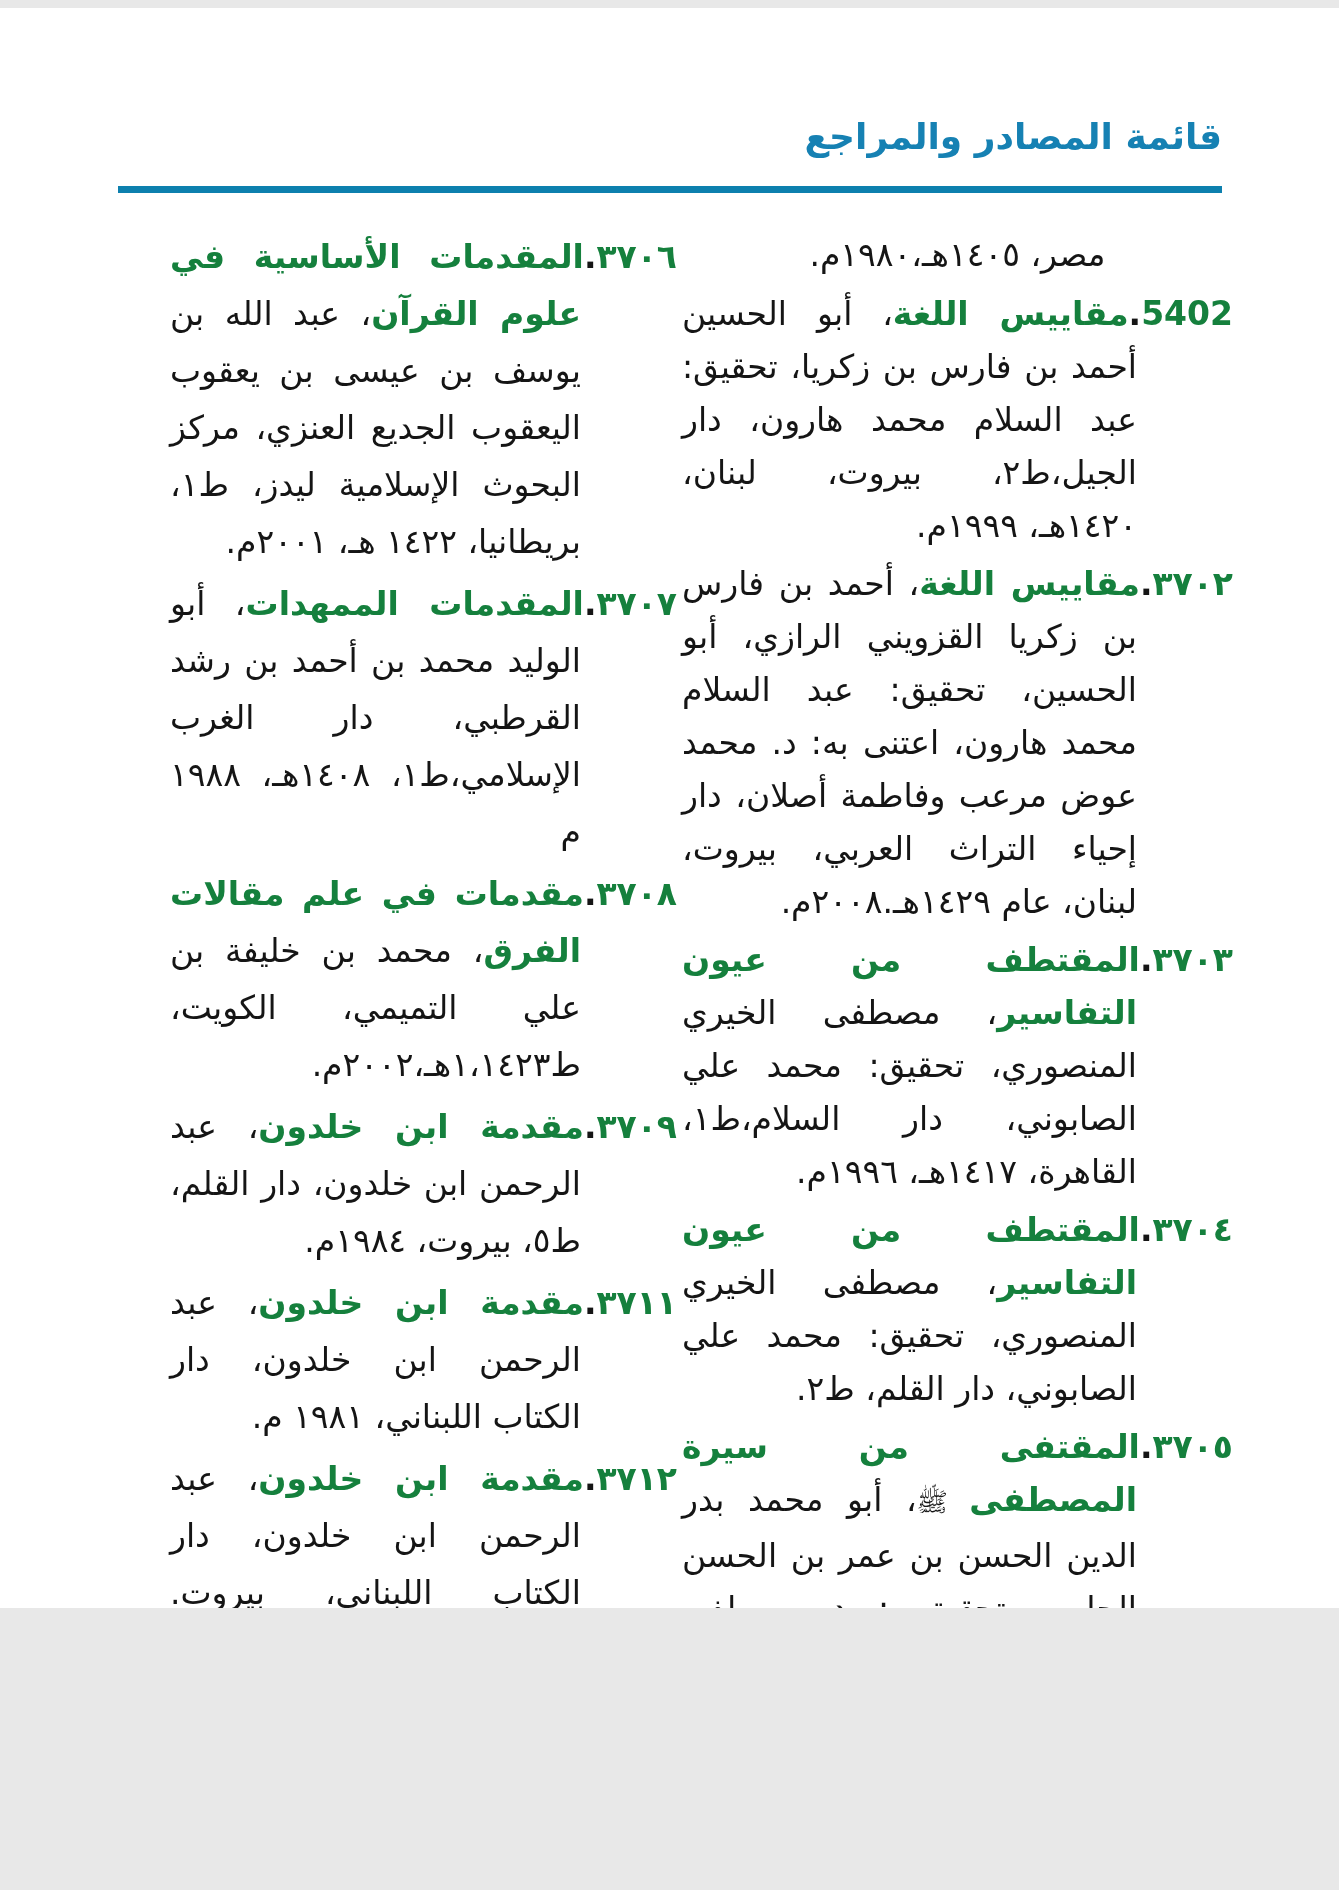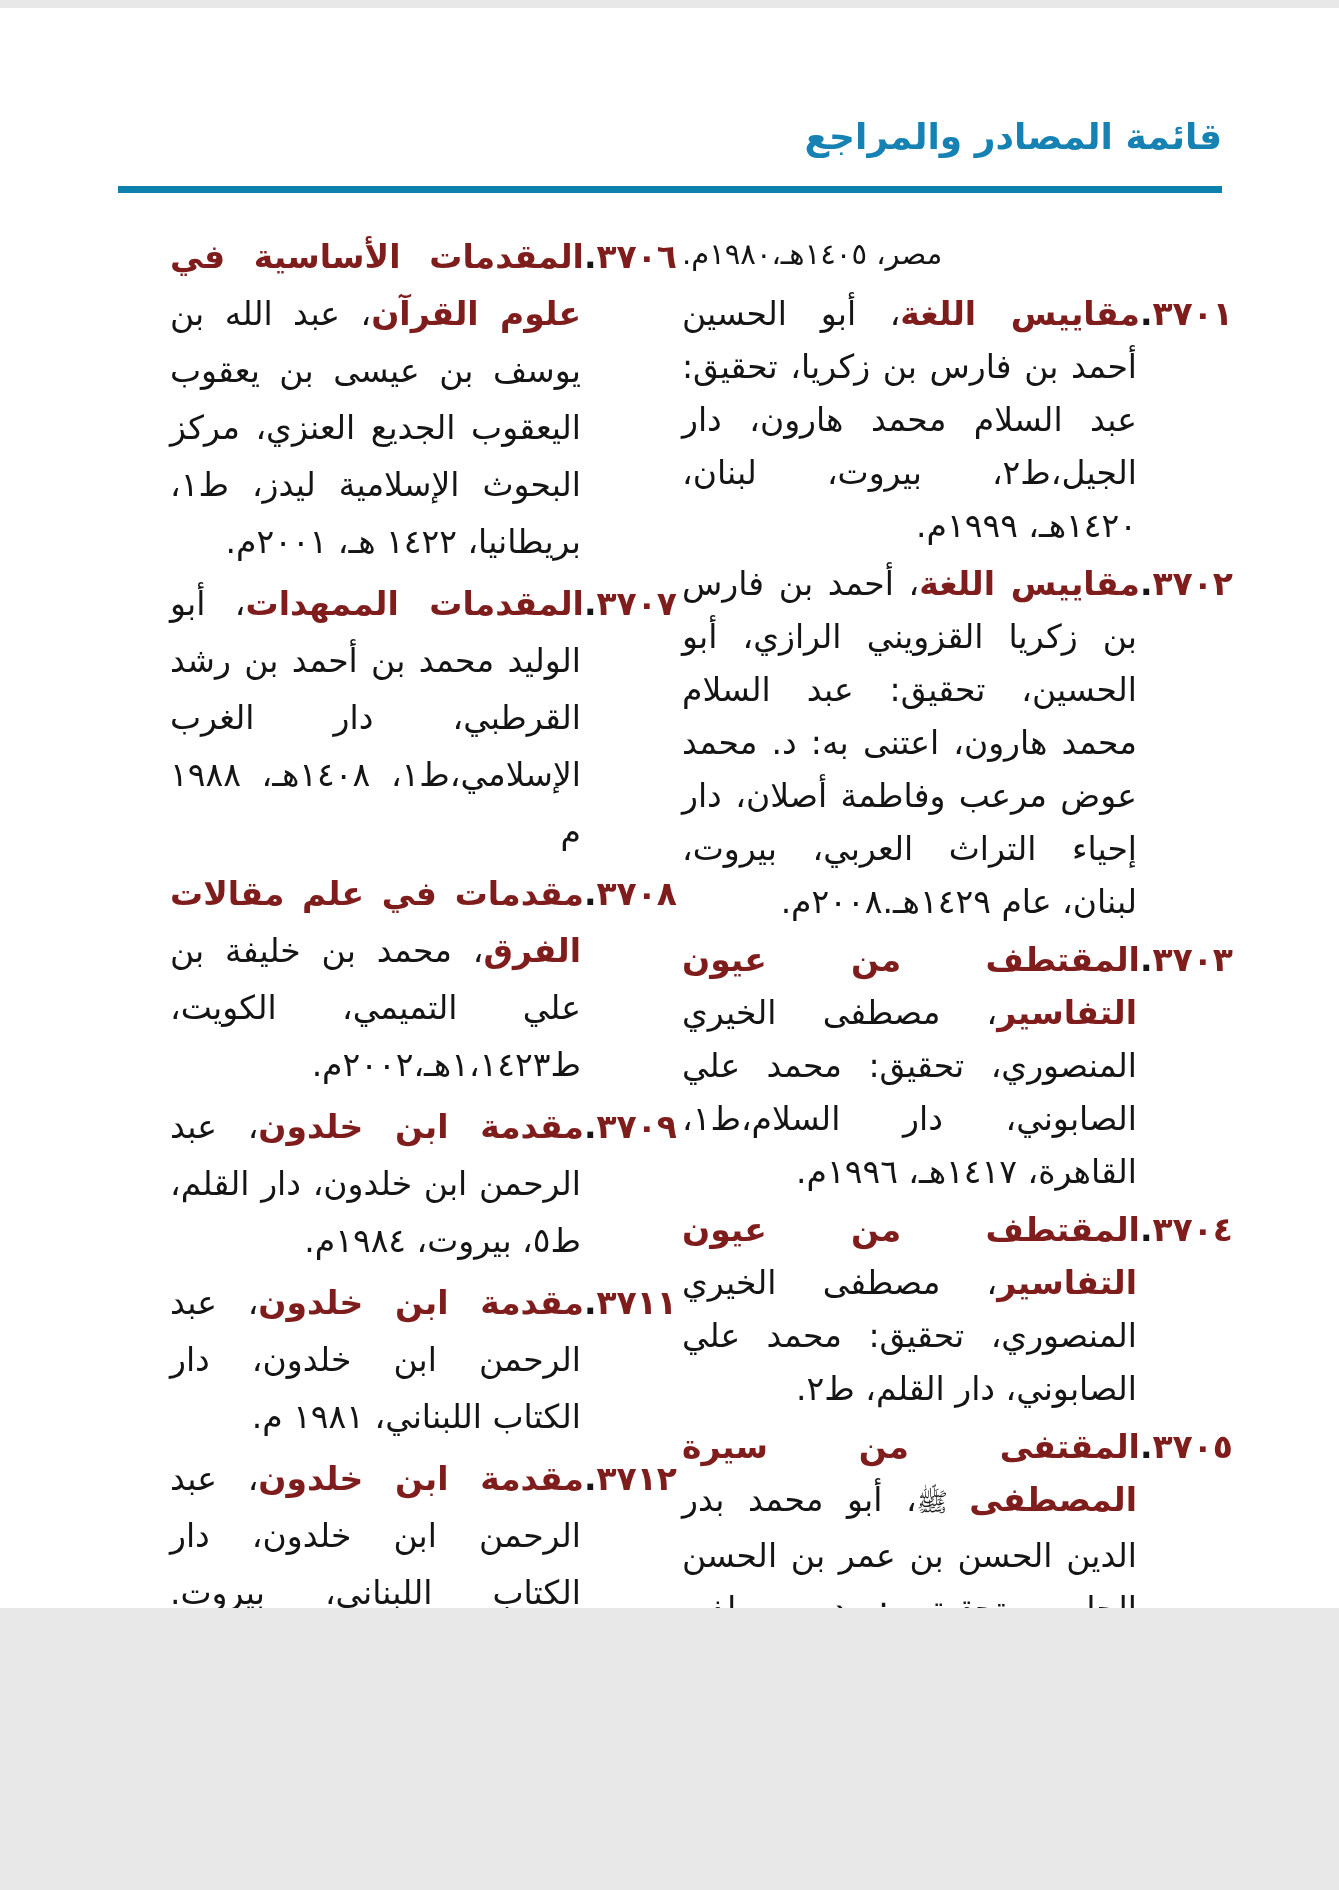--- a/index.html
+++ b/index.html
@@ -31,35 +31,35 @@
     width: 1104px;
     height: 7px;
     background: #0d80ae;
   }
   .col { position: absolute; top: 220px; color: #151515; }
   .col-right { right: 106px; width: 551px; }
   .col-left  { right: 662px; width: 507px; }
 
   .cont {
     margin: 0 0 6px 0;
-    font-size: 29px;
+    font-size: 33px;
     line-height: 53px;
-    text-align: left;
+    text-align: center;
   }
   .entry {
     margin: 0 0 5px 0;
     font-size: 33px;
     text-align: justify;
     padding-right: 96px;
     text-indent: -96px;
   }
   .col-right .entry { line-height: 53px; }
   .col-left  .entry { line-height: 57px; }
 
-  .num, .title { color: #7f1d1d; font-weight: bold; }
+  .num, .title { color: #15803d; font-weight: bold; }
   .dot { color: #151515; font-weight: bold; }
   .suffix { color: #151515; font-size: 26px; }
   .details { color: #151515; }
 
   .footer-logo {
     position: absolute;
     top: 1756px;
     right: 226px;
     width: 216px;
     text-align: center;
@@ -96,21 +96,21 @@
 
 <div id="page">
 
   <div class="header-title">قائمة المصادر والمراجع</div>
   <div class="header-rule"></div>
 
   <div class="col col-right">
 
     <p class="cont">مصر، ١٤٠٥هـ،١٩٨٠م.</p>
 
-    <p class="entry"><span class="num">٣٧٠١</span><span class="dot">.</span><span class="title">مقاييس اللغة</span><span class="details">، أبو الحسين أحمد بن فارس بن زكريا، تحقيق: عبد السلام محمد هارون، دار الجيل،ط٢، بيروت، لبنان، ١٤٢٠هـ، ١٩٩٩م.</span></p>
+    <p class="entry"><span class="num">5402</span><span class="dot">.</span><span class="title">مقاييس اللغة</span><span class="details">، أبو الحسين أحمد بن فارس بن زكريا، تحقيق: عبد السلام محمد هارون، دار الجيل،ط٢، بيروت، لبنان، ١٤٢٠هـ، ١٩٩٩م.</span></p>
 
     <p class="entry"><span class="num">٣٧٠٢</span><span class="dot">.</span><span class="title">مقاييس اللغة</span><span class="details">، أحمد بن فارس بن زكريا القزويني الرازي، أبو الحسين، تحقيق: عبد السلام محمد هارون، اعتنى به: د. محمد عوض مرعب وفاطمة أصلان، دار إحياء التراث العربي، بيروت، لبنان، عام ١٤٢٩هـ.٢٠٠٨م.</span></p>
 
     <p class="entry"><span class="num">٣٧٠٣</span><span class="dot">.</span><span class="title">المقتطف من عيون التفاسير</span><span class="details">، مصطفى الخيري المنصوري، تحقيق: محمد علي الصابوني، دار السلام،ط١، القاهرة، ١٤١٧هـ، ١٩٩٦م.</span></p>
 
     <p class="entry"><span class="num">٣٧٠٤</span><span class="dot">.</span><span class="title">المقتطف من عيون التفاسير</span><span class="details">، مصطفى الخيري المنصوري، تحقيق: محمد علي الصابوني، دار القلم، ط٢.</span></p>
 
     <p class="entry"><span class="num">٣٧٠٥</span><span class="dot">.</span><span class="title">المقتفى من سيرة المصطفى</span><span class="suffix"> ﷺ</span><span class="details">، أبو محمد بدر الدين الحسن بن عمر بن الحسن الحلبي، تحقيق : د مصطفى محمد حسين الذهبي، دار الحديث،ط١، القاهرة، مصر، ١٤١٦هـ، ١٩٩٦م.</span></p>
 
   </div>

